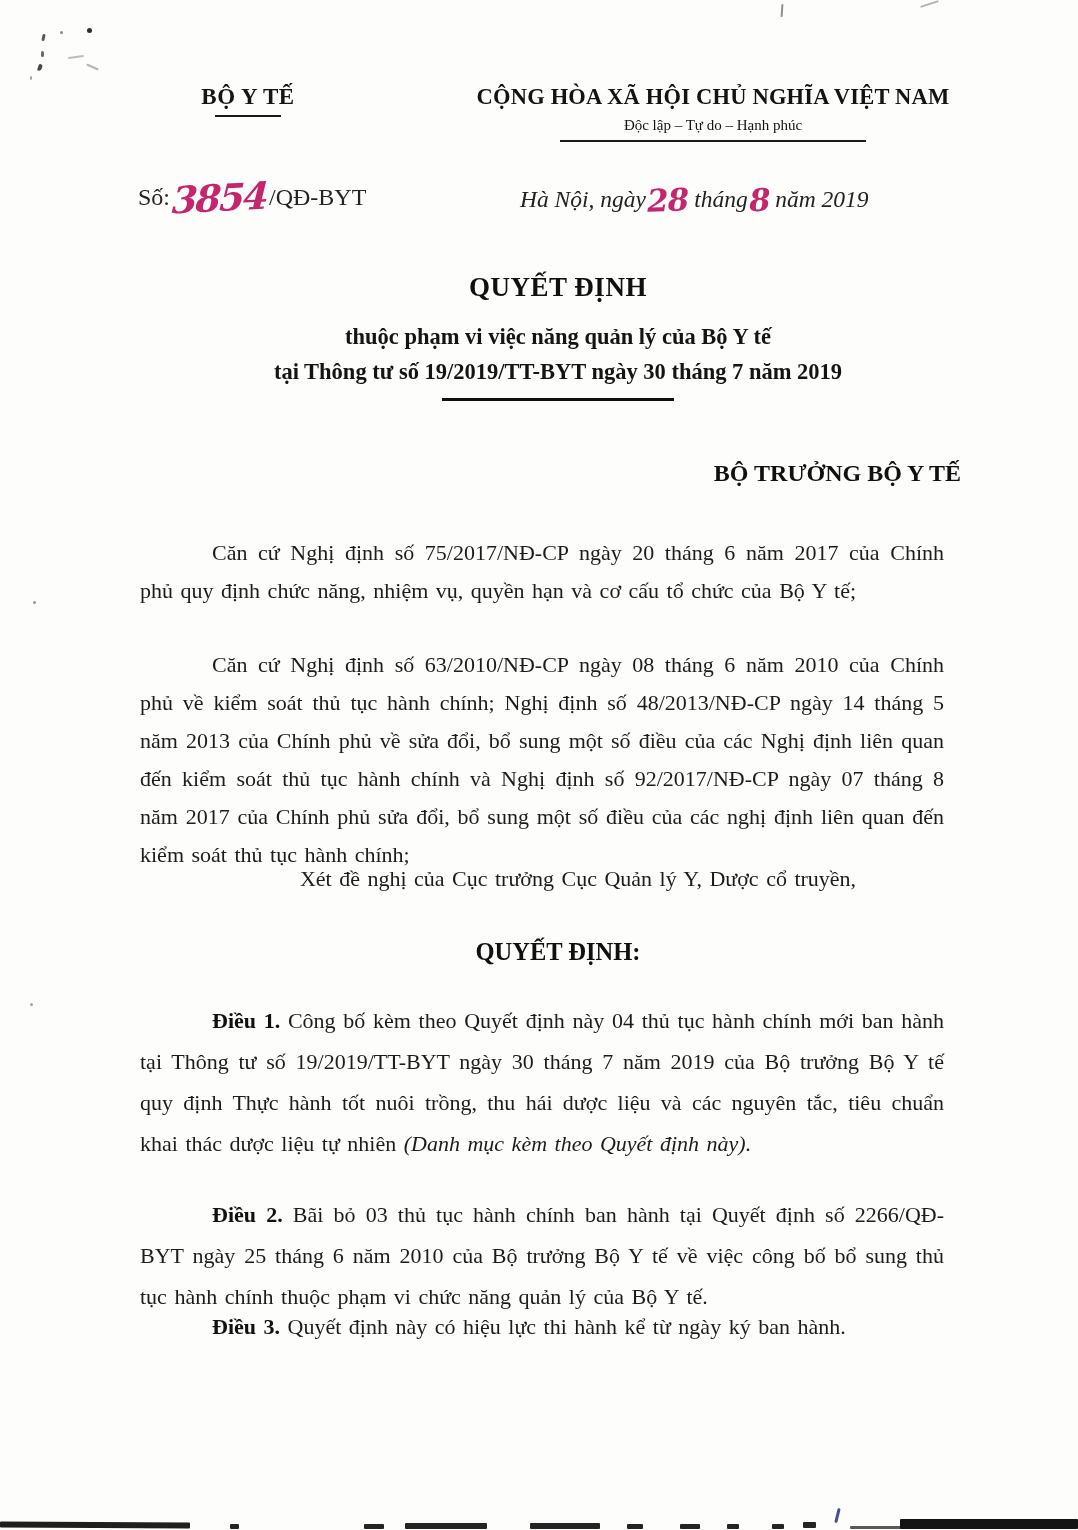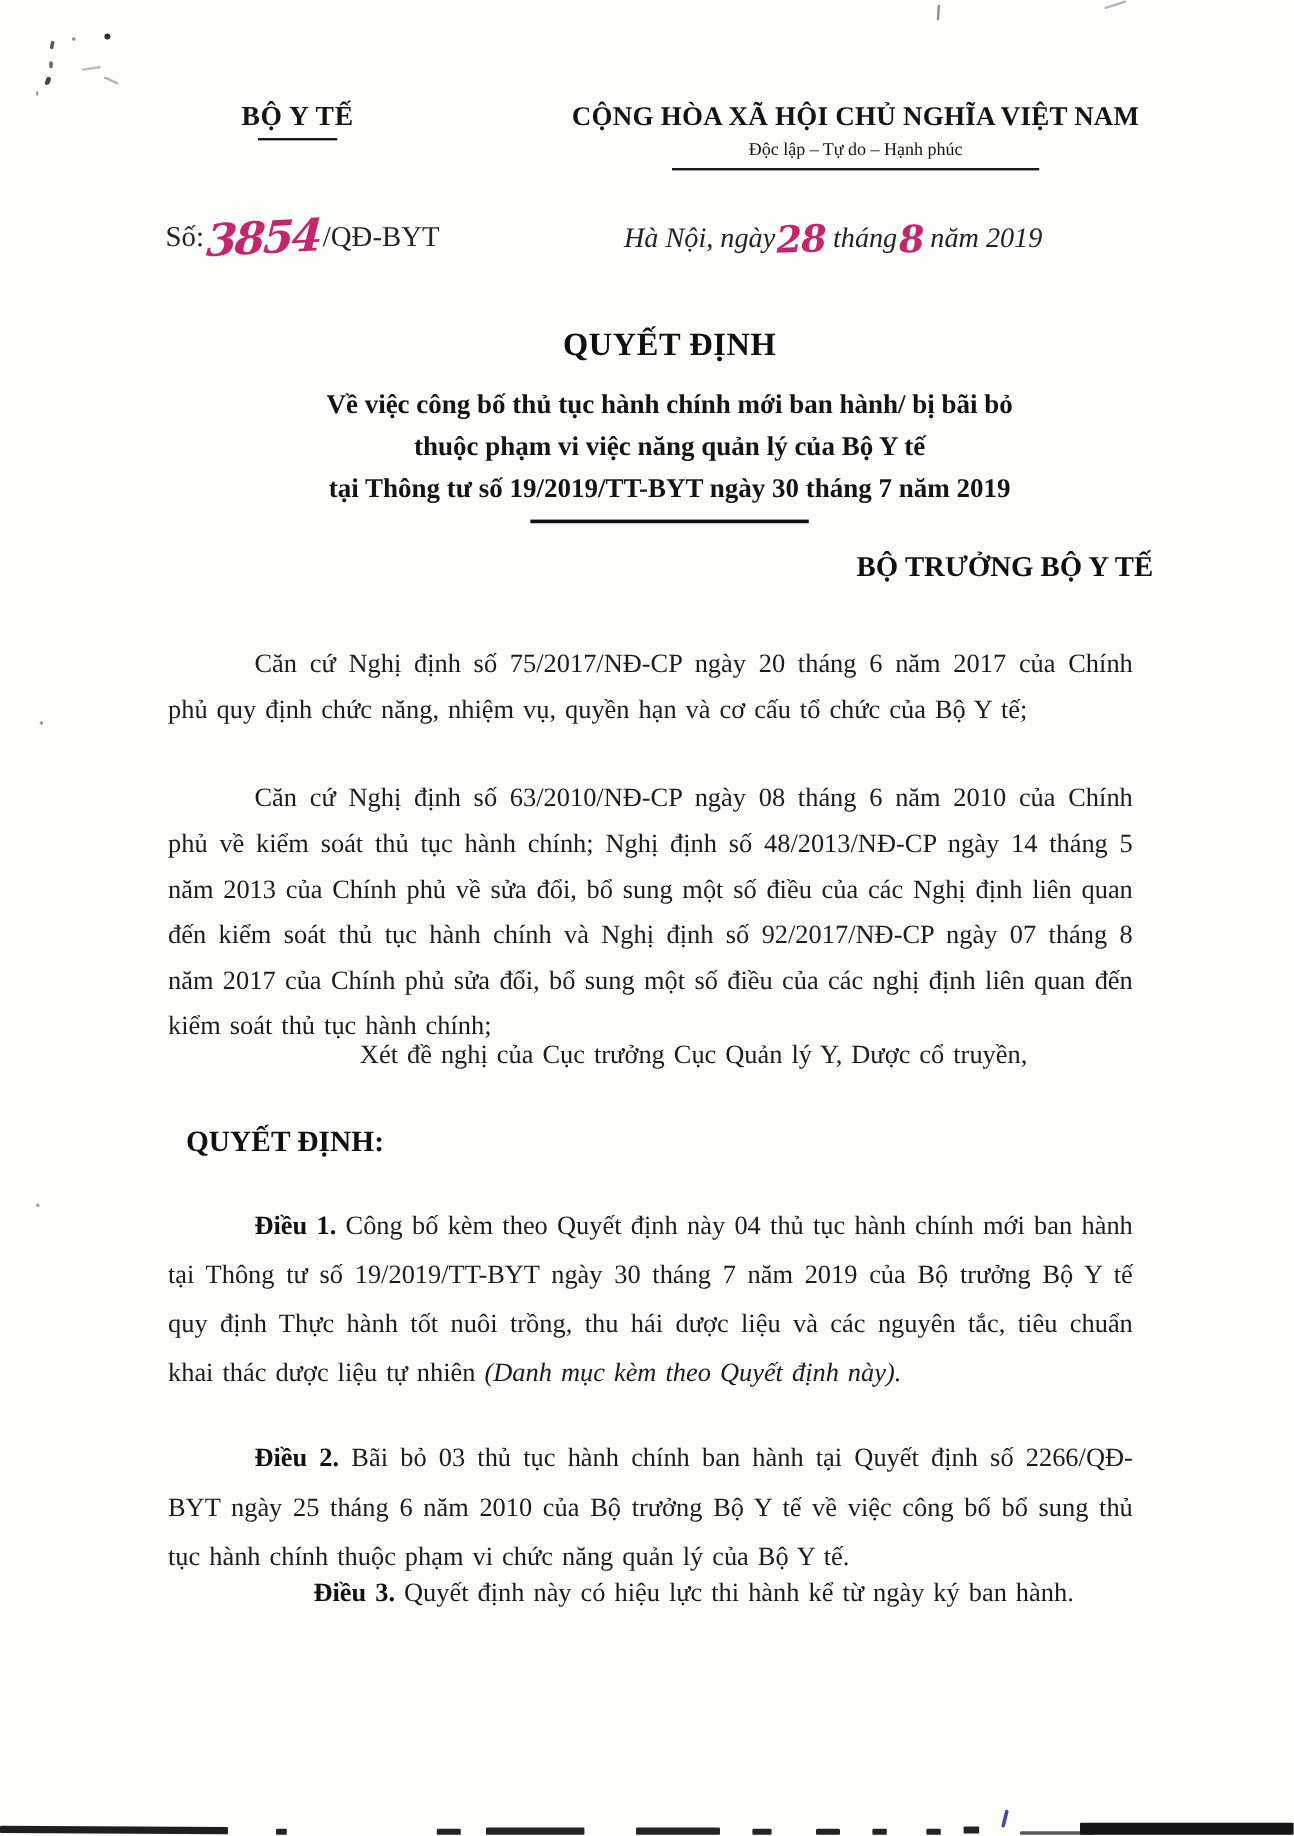--- a/index.html
+++ b/index.html
@@ -39,27 +39,27 @@
 
   .authority { position:absolute; left:138px; top:460px; width:806px; text-align:right;
                transform:translateX(17px); font-weight:bold; font-size:24px; color:#101010; }
 
   
   .para { position:absolute; left:140px; width:804px; font-size:22px; line-height:38px;
           text-align:justify; text-indent:72px; color:#1c1c1c; word-spacing:2px; }
   .p1 { top:534px; }
   .p2 { top:646px; }
   .p3 { top:860px; text-align:center; }
-  .decision-heading { position:absolute; left:138px; top:938px; width:806px; text-align:left;
+  .decision-heading { position:absolute; left:138px; top:938px; width:806px; text-align:center;
                       transform:translateX(17px); font-weight:bold; font-size:24.5px; color:#101010; }
   .article { position:absolute; left:140px; width:804px; font-size:22px; line-height:41px;
              text-align:justify; text-indent:72px; color:#1c1c1c; word-spacing:2px; }
   .a1 { top:1000px; }
   .a2 { top:1194px; }
-  .a3 { top:1306px; text-align:center; }
+  .a3 { top:1306px; text-align:left; }
   .art-label { font-weight:bold; color:#111; }
   .italic-note { font-style:italic; }
 
   
   .speck { position:absolute; background:#444; border-radius:50%; }
   .sp1 { left:87px; top:28px; width:5px; height:5px; background:#2e2e2e; }
   .sp2 { left:60px; top:31px; width:3px; height:3px; background:#8a8a8a; }
   .sp3 { left:42px; top:34px; width:3px; height:7px; border-radius:2px; background:#5a5a5a; transform:rotate(12deg); }
   .sp4 { left:41px; top:51px; width:3px; height:6px; border-radius:2px; background:#6a6a6a; }
   .sp5 { left:38px; top:64px; width:4px; height:7px; border-radius:2px 2px 3px 1px; background:#474747; transform:rotate(18deg); }
@@ -116,21 +116,20 @@
     <div class="nat-underline"></div>
   </div>
 
   <div class="doc-number"><span>Số:</span><span class="hw hw-number">3854</span><span>/QĐ-BYT</span></div>
 
   <div class="date-line"><span>Hà Nội, ngày</span><span class="hw hw-day">28</span><span>tháng</span><span class="hw hw-month">8</span><span>năm 2019</span></div>
 
   <div class="title-block">
     <div class="doc-title">QUYẾT ĐỊNH</div>
     <div class="doc-about">
-      <div>Về việc công bố thủ tục hành chính mới ban hành/ bị bãi bỏ</div>
       <div>thuộc phạm vi việc năng quản lý của Bộ Y tế</div>
       <div>tại Thông tư số 19/2019/TT-BYT ngày 30 tháng 7 năm 2019</div>
     </div>
     <div class="title-underline"></div>
   </div>
 
   <div class="authority">BỘ TRƯỞNG BỘ Y TẾ</div>
 
   <p class="para p1">Căn cứ Nghị định số 75/2017/NĐ-CP ngày 20 tháng 6 năm 2017 của Chính phủ quy định chức năng, nhiệm vụ, quyền hạn và cơ cấu tổ chức của Bộ Y tế;</p>
   <p class="para p2">Căn cứ Nghị định số 63/2010/NĐ-CP ngày 08 tháng 6 năm 2010 của Chính phủ về kiểm soát thủ tục hành chính; Nghị định số 48/2013/NĐ-CP ngày 14 tháng 5 năm 2013 của Chính phủ về sửa đổi, bổ sung một số điều của các Nghị định liên quan đến kiểm soát thủ tục hành chính và Nghị định số 92/2017/NĐ-CP ngày 07 tháng 8 năm 2017 của Chính phủ sửa đổi, bổ sung một số điều của các nghị định liên quan đến kiểm soát thủ tục hành chính;</p>

